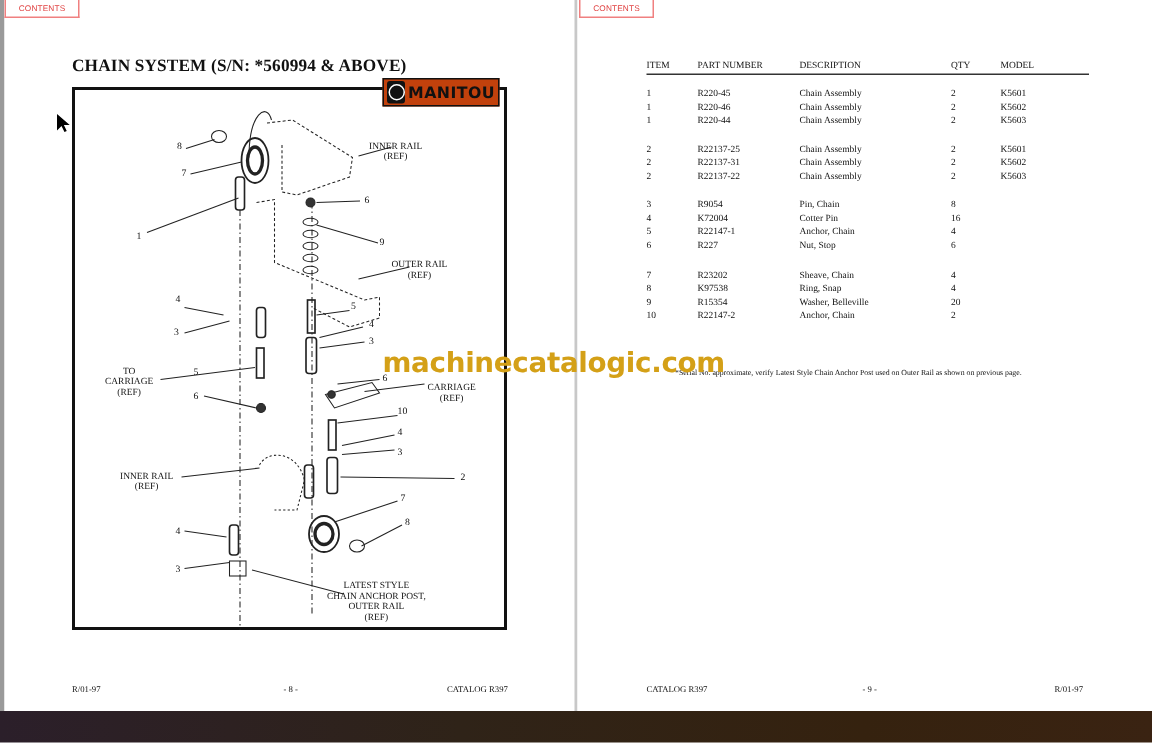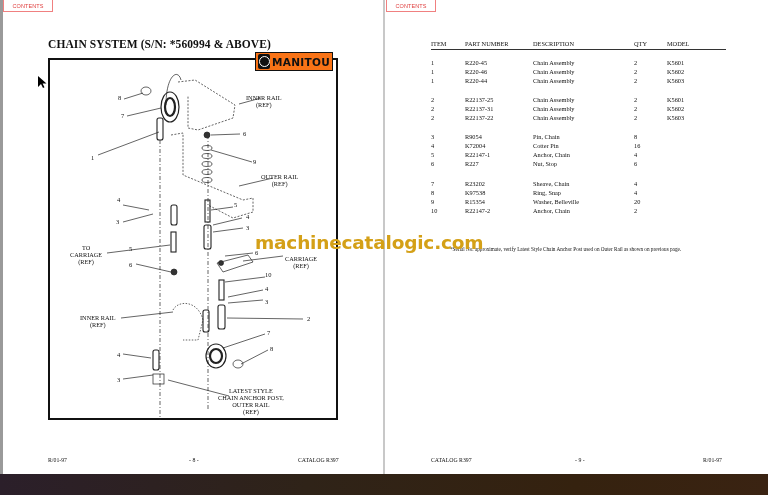--- a/index.html
+++ b/index.html
@@ -30,21 +30,21 @@
   .title {
     position: absolute; left: 45px; top: 38px; font-weight: bold; font-size: 11.5px;
     letter-spacing: 0.1px; white-space: nowrap;
   }
   .frame {
     position: absolute; left: 45px; top: 58px; width: 290px; height: 362px;
     border: 2px solid #111; box-sizing: border-box;
   }
   .logo {
     position: absolute; left: 252px; top: 52px; width: 78px; height: 19px;
-    background: #f97316; border: 1px solid #111; display: flex; align-items: center;
+    background: #c2410c; border: 1px solid #111; display: flex; align-items: center;
     padding: 1px 2px; box-sizing: border-box; gap: 2px;
   }
   .logo-emblem { width: 15px; height: 15px; background: #111; border-radius: 2px; display: flex; align-items: center; justify-content: center; }
   .logo-emblem span { width: 11px; height: 11px; border-radius: 50%; border: 1.5px solid #fff; box-sizing: border-box; }
   .logo-text { font-family: "DejaVu Sans", sans-serif; font-weight: bold; font-size: 10.5px; letter-spacing: 0.3px; color: #111; }
   .diagram { position: absolute; left: 0; top: 0; width: 380px; height: 474px; }
   .lbl { position: absolute; font-size: 6.3px; text-align: center; line-height: 7px; white-space: nowrap; }
   .num { position: absolute; font-size: 6.5px; }
   .cursor { position: absolute; left: 35px; top: 76px; }
   .table-header {

